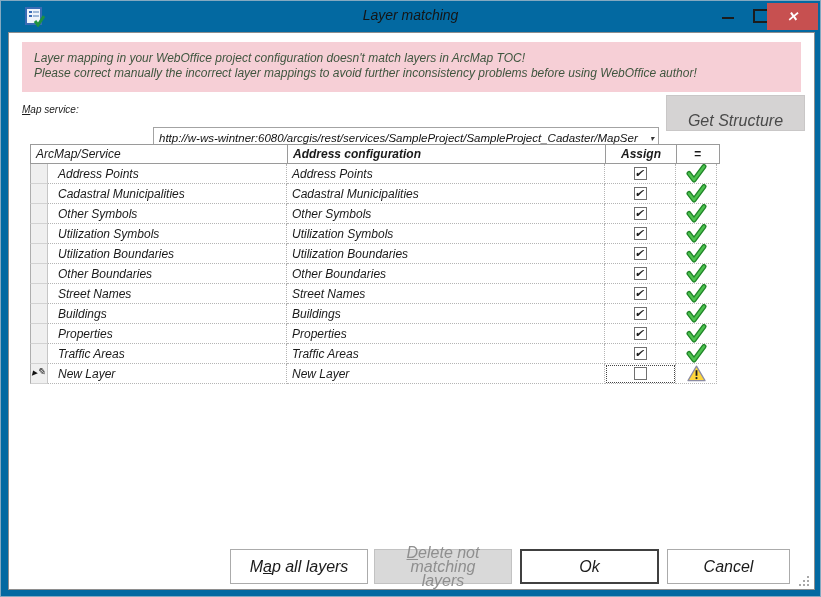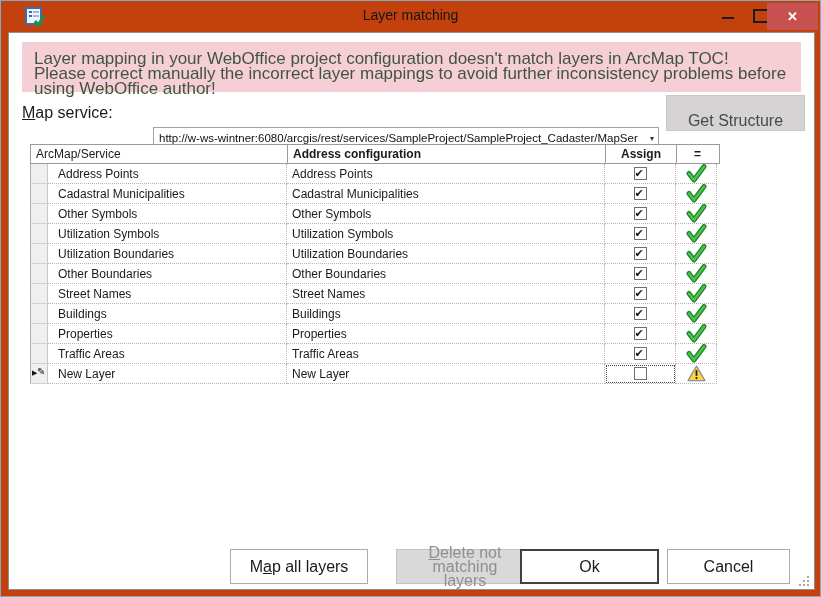--- a/index.html
+++ b/index.html
@@ -1,35 +1,35 @@
 <!DOCTYPE html>
 <html><head>
 <meta charset="utf-8">
 <style>
   html,body{margin:0;padding:0;background:#fff;font-family:"Liberation Sans",sans-serif;}
-  #window{position:relative;width:821px;height:597px;background:#c2410c;border:1px solid #84a9c1;box-sizing:border-box;overflow:hidden;}
+  #window{position:relative;width:821px;height:597px;background:#0369a1;border:1px solid #84a9c1;box-sizing:border-box;overflow:hidden;font-style:italic;}
 
   
   .titlebar{position:absolute;left:0;top:0;right:0;height:31px;}
   .app-icon{position:absolute;left:24px;top:6px;width:20px;height:20px;}
   .win-title{position:absolute;left:0;right:0;top:6px;text-align:center;font-size:14px;color:#151515;}
   .btn-min{position:absolute;left:716px;top:6px;width:22px;height:20px;cursor:default;}
   .btn-min .bar{position:absolute;left:5px;top:10px;width:12px;height:2px;background:#1c1c1c;}
   .btn-max{position:absolute;left:748px;top:6px;width:22px;height:20px;}
   .btn-max .box{position:absolute;left:4px;top:2px;width:12px;height:10px;border:2px solid #1c1c1c;}
   .btn-close{position:absolute;right:2px;top:2px;width:51px;height:27px;background:#c75050;color:#fff;
              display:flex;align-items:center;justify-content:center;font-size:13px;font-weight:bold;}
 
   
   .content{position:absolute;left:7px;top:31px;width:807px;height:558px;background:#fff;border:1px solid #8e8e8e;box-sizing:border-box;}
 
   .banner{position:absolute;left:13px;top:9px;width:779px;height:50px;background:#f6cfd6;color:#3e553e;
-          font-size:17px;line-height:15px;padding:9px 10px 0 12px;box-sizing:border-box;}
-
-  .ms-label{position:absolute;left:13px;top:71px;font-size:16px;color:#1b1b1b;}
+          font-size:12px;line-height:15px;padding:9px 10px 0 12px;box-sizing:border-box;}
+
+  .ms-label{position:absolute;left:13px;top:71px;font-size:10px;color:#1b1b1b;}
   .u{text-decoration:underline;}
 
   .combo{position:absolute;left:144px;top:66px;width:506px;height:25px;border:1px solid #a3a3a3;background:#fff;box-sizing:border-box;margin-top:28px;}
   .combo-text{position:absolute;left:5px;top:4px;right:18px;font-size:11.5px;white-space:nowrap;overflow:hidden;color:#101010;}
   .combo-arrow{position:absolute;right:4px;top:6px;font-size:8px;color:#333;}
 
   .get-structure{position:absolute;left:657px;top:62px;width:139px;height:36px;background:#d5d3d3;border:1px solid #c9c7c7;
                  color:#4a4a4a;font-size:16px;display:flex;align-items:flex-end;justify-content:center;box-sizing:border-box;}
 
   
@@ -53,21 +53,21 @@
   .cell.assign.focus{outline:1px dotted #444;outline-offset:-2px;}
   .cell.eq{width:41px;justify-content:center;}
 
   .cb{width:13px;height:13px;border:1px solid #707070;background:#fff;box-sizing:border-box;position:relative;}
   .cb.checked::after{content:"\2714";position:absolute;left:0px;top:-1px;font-size:11px;color:#1c1c1c;}
 
   
   .footer-btn{position:absolute;top:516px;height:35px;background:#fff;border:1px solid #ababab;color:#1b1b1b;font-size:16px;
               display:flex;align-items:center;justify-content:center;text-align:center;box-sizing:border-box;line-height:14px;}
   #btn-map-all{left:221px;width:138px;}
-  #btn-delete{left:387px;width:138px;background:#d9d9d9;border-color:#c2c2c2;color:#8f8f8f;padding:8px 16px;}
+  #btn-delete{left:365px;width:138px;background:#d9d9d9;border-color:#c2c2c2;color:#8f8f8f;padding:8px 16px;}
   #btn-ok{left:511px;width:139px;border:2px solid #404040;}
   #btn-cancel{left:658px;width:123px;}
 
   .grip{position:absolute;right:3px;bottom:2px;width:13px;height:13px;}
 </style>
 </head>
 <body>
 
 <div id="window">
 

